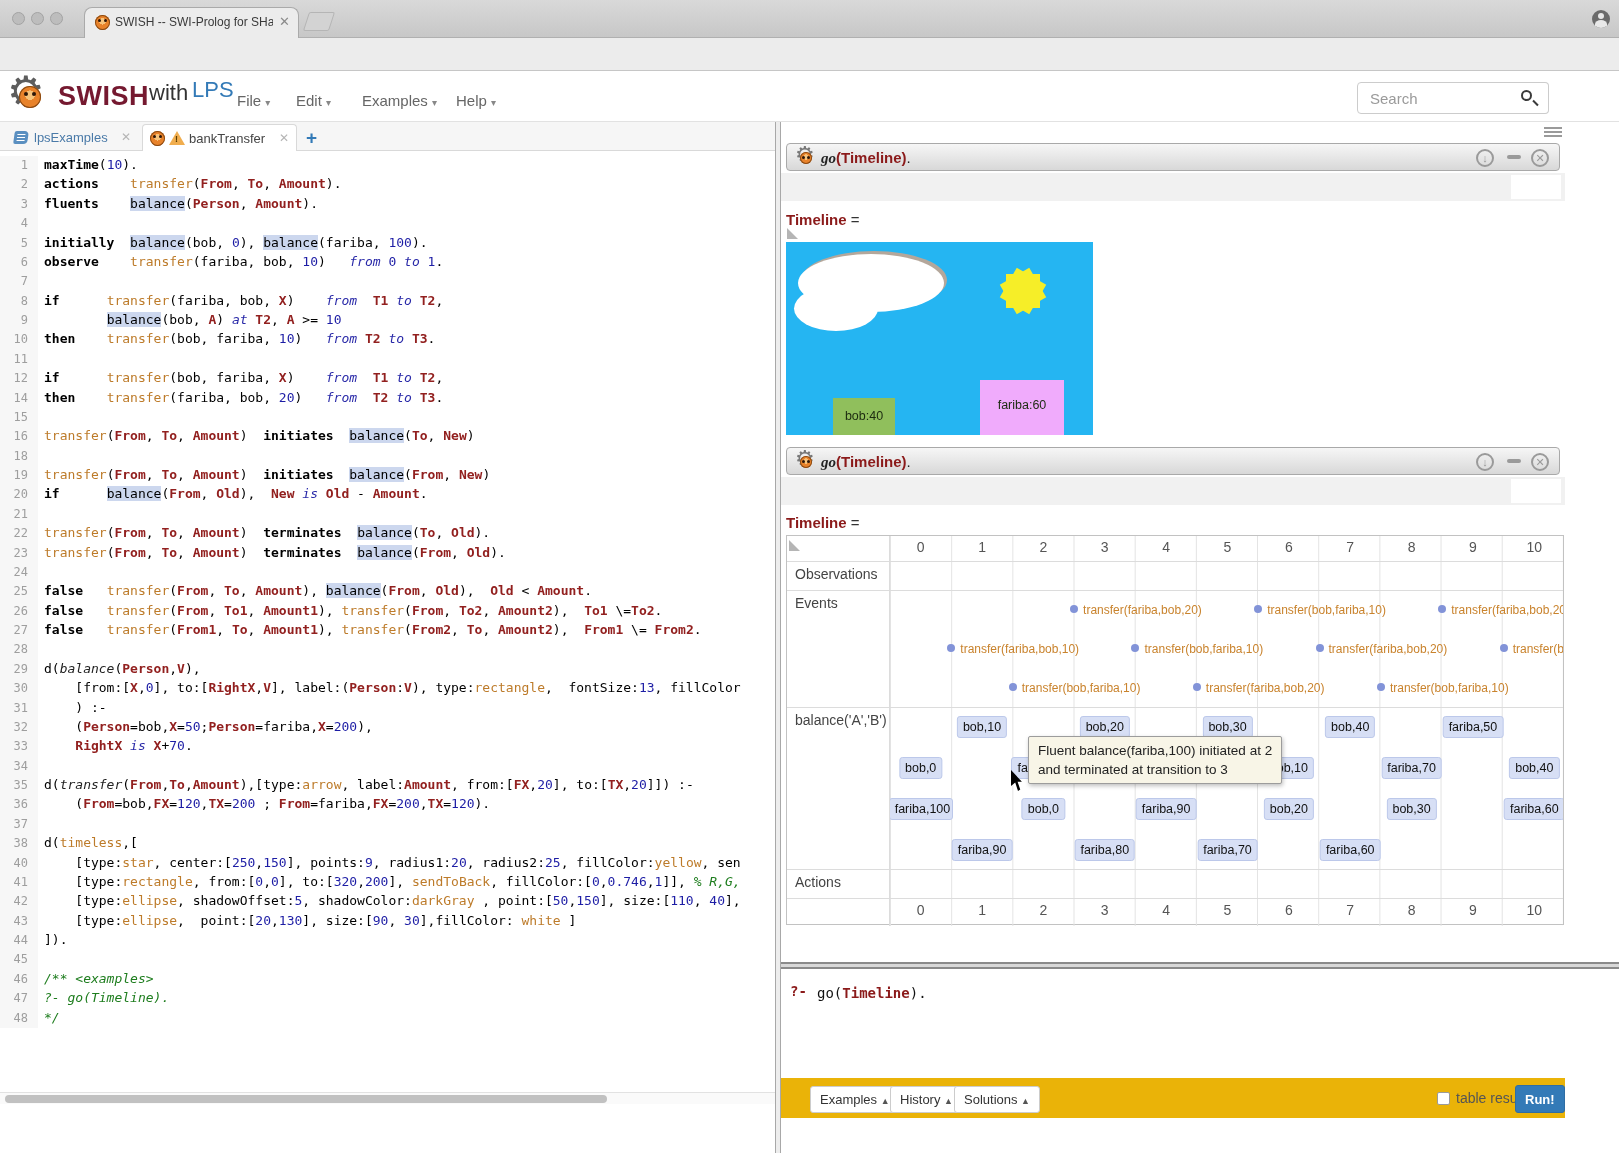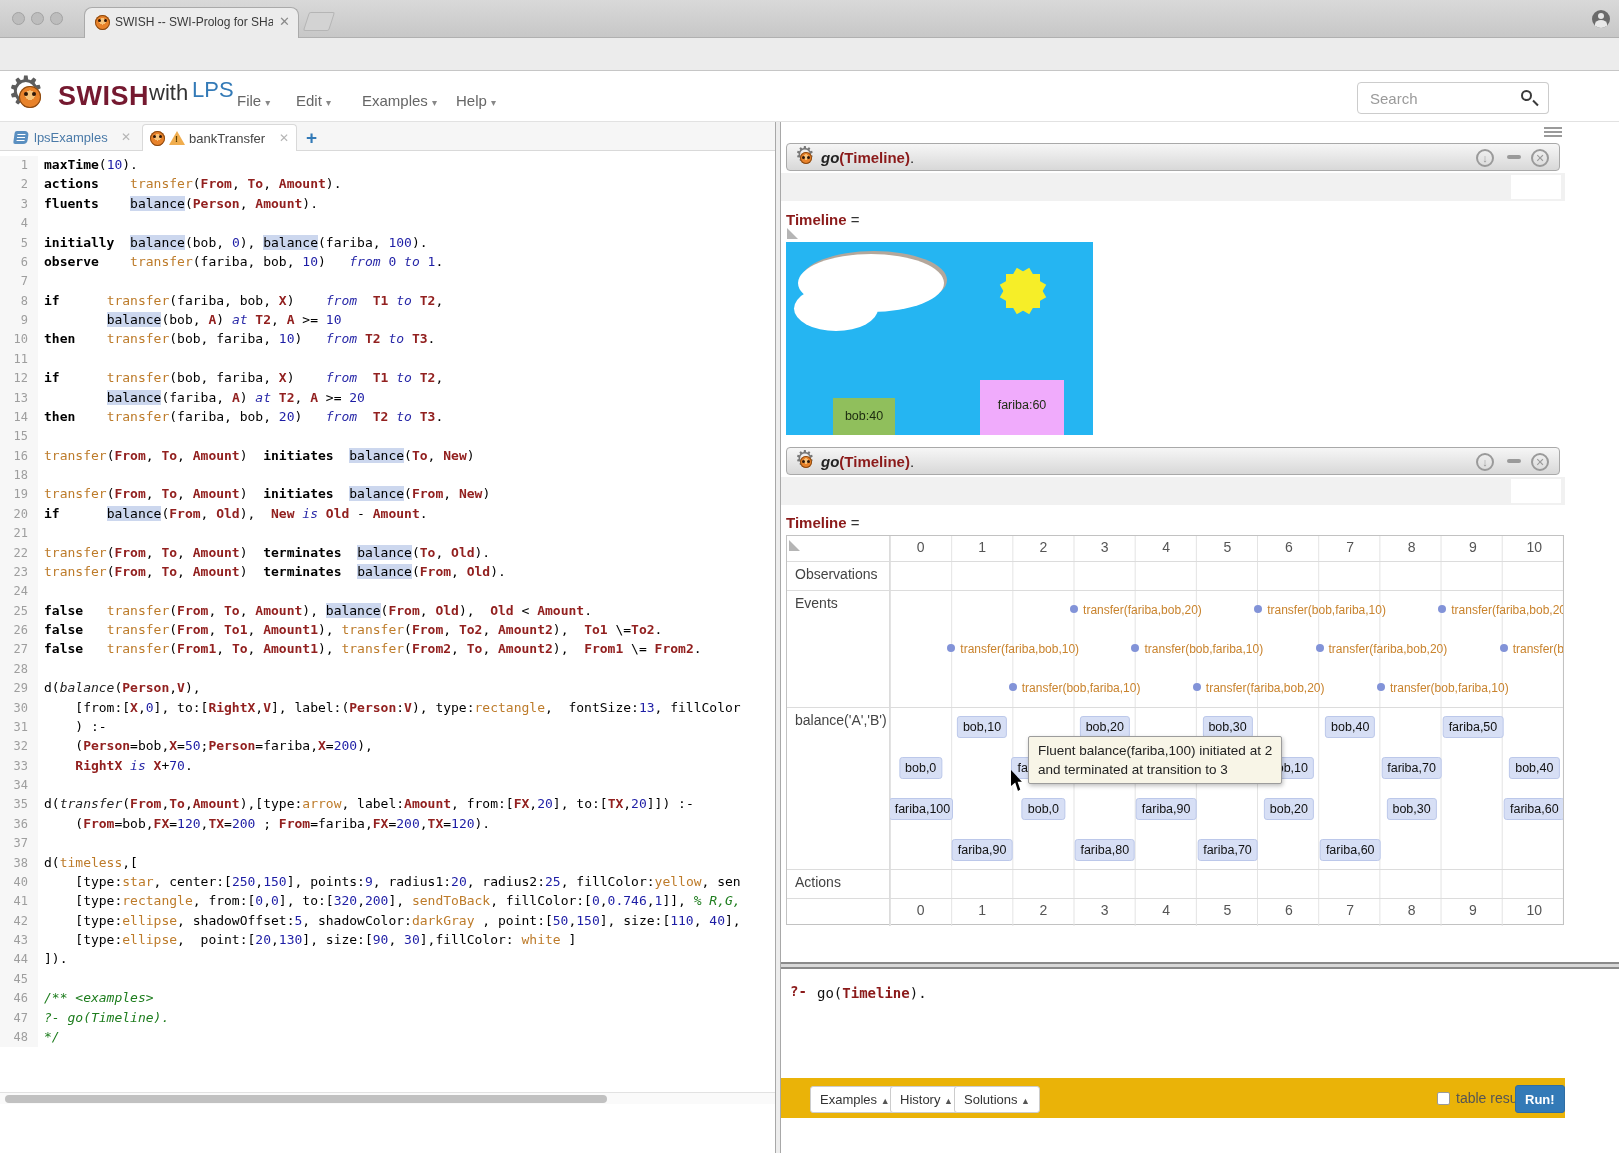--- a/index.html
+++ b/index.html
@@ -120,21 +120,21 @@
   
   #hamburger-icon { position:absolute; left:1544px; top:127px; width:18px; height:13px; }
   #hamburger-icon i { display:block; height:2px; margin-bottom:2px; background:#9a9a9a; }
   .panel-header { position:absolute; left:786px; width:774px; height:28px;
     background:linear-gradient(#f6f6f6,#d8d8d8); border:1px solid #a9a9a9; border-radius:4px; }
   .panel-header .owlgear { position:absolute; left:8px; top:2px; width:22px; height:22px; }
   .owlgear .gear { position:absolute; left:0; top:-4px; font-size:22px; color:#777; }
   .owlgear .owl { position:absolute; left:5px; top:6px; width:12px; height:12px; }
   .owlgear .owl::before{left:2px;} .owlgear .owl::after{right:2px;}
   .panel-title { position:absolute; left:34px; top:5px; font-size:15px; }
-  .panel-title .fn { font-weight:bold; font-style:italic; color:#222; }
+  .panel-title .fn { font-weight:bold; font-style:italic; color:#222;font-family:Liberation Serif, serif; }
   .panel-title .arg { font-weight:bold; color:#8b1a1a; }
   .panel-title .dot { color:#222; }
   .ph-icons { position:absolute; right:10px; top:4px; }
   .circ-icon { display:inline-block; width:18px; height:18px; border:2px solid #9a9a9a; border-radius:50%;
     color:#9a9a9a; font-size:11px; line-height:15px; text-align:center; vertical-align:middle; }
   .min-icon { display:inline-block; width:14px; height:4px; background:#9a9a9a; border-radius:2px;
     margin:0 6px 2px 8px; vertical-align:middle; }
   .panel-strip { position:absolute; left:781px; width:784px; height:28px; background:#f1f1f1; }
   .panel-strip .wbox { position:absolute; right:4px; top:2px; width:50px; height:24px; background:#fff; }
   .result-label { position:absolute; left:786px; font-size:15px; font-weight:bold; }
@@ -270,21 +270,20 @@
         <div class="cm-line"><span class="cm-gutter">3</span><span class="cm-code"><span class="cm-kw">fluents</span>    <span class="cm-balance">balance</span>(<span class="cm-var">Person</span>, <span class="cm-var">Amount</span>).</span></div>
         <div class="cm-line"><span class="cm-gutter">4</span><span class="cm-code"></span></div>
         <div class="cm-line"><span class="cm-gutter">5</span><span class="cm-code"><span class="cm-kw">initially</span>  <span class="cm-balance">balance</span>(bob, <span class="cm-num">0</span>), <span class="cm-balance">balance</span>(fariba, <span class="cm-num">100</span>).</span></div>
         <div class="cm-line"><span class="cm-gutter">6</span><span class="cm-code"><span class="cm-kw">observe</span>    <span class="cm-atom">transfer</span>(fariba, bob, <span class="cm-num">10</span>)   <span class="cm-ctrl">from</span> <span class="cm-num">0</span> <span class="cm-ctrl">to</span> <span class="cm-num">1</span>.</span></div>
         <div class="cm-line"><span class="cm-gutter">7</span><span class="cm-code"></span></div>
         <div class="cm-line"><span class="cm-gutter">8</span><span class="cm-code"><span class="cm-kw">if</span>      <span class="cm-atom">transfer</span>(fariba, bob, <span class="cm-var">X</span>)    <span class="cm-ctrl">from</span>  <span class="cm-var">T1</span> <span class="cm-ctrl">to</span> <span class="cm-var">T2</span>,</span></div>
         <div class="cm-line"><span class="cm-gutter">9</span><span class="cm-code">        <span class="cm-balance">balance</span>(bob, <span class="cm-var">A</span>) <span class="cm-ctrl">at</span> <span class="cm-var">T2</span>, <span class="cm-var">A</span> &gt;= <span class="cm-num">10</span></span></div>
         <div class="cm-line"><span class="cm-gutter">10</span><span class="cm-code"><span class="cm-kw">then</span>    <span class="cm-atom">transfer</span>(bob, fariba, <span class="cm-num">10</span>)   <span class="cm-ctrl">from</span> <span class="cm-var">T2</span> <span class="cm-ctrl">to</span> <span class="cm-var">T3</span>.</span></div>
         <div class="cm-line"><span class="cm-gutter">11</span><span class="cm-code"></span></div>
         <div class="cm-line"><span class="cm-gutter">12</span><span class="cm-code"><span class="cm-kw">if</span>      <span class="cm-atom">transfer</span>(bob, fariba, <span class="cm-var">X</span>)    <span class="cm-ctrl">from</span>  <span class="cm-var">T1</span> <span class="cm-ctrl">to</span> <span class="cm-var">T2</span>,</span></div>
-        <div class="cm-line"><span class="cm-gutter">13</span><span class="cm-code">        <span class="cm-balance">balance</span>(fariba, <span class="cm-var">A</span>) <span class="cm-ctrl">at</span> <span class="cm-var">T2</span>, <span class="cm-var">A</span> &gt;= <span class="cm-num">20</span></span></div>
         <div class="cm-line"><span class="cm-gutter">14</span><span class="cm-code"><span class="cm-kw">then</span>    <span class="cm-atom">transfer</span>(fariba, bob, <span class="cm-num">20</span>)   <span class="cm-ctrl">from</span>  <span class="cm-var">T2</span> <span class="cm-ctrl">to</span> <span class="cm-var">T3</span>.</span></div>
         <div class="cm-line"><span class="cm-gutter">15</span><span class="cm-code"></span></div>
         <div class="cm-line"><span class="cm-gutter">16</span><span class="cm-code"><span class="cm-atom">transfer</span>(<span class="cm-var">From</span>, <span class="cm-var">To</span>, <span class="cm-var">Amount</span>)  <span class="cm-kw">initiates</span>  <span class="cm-balance">balance</span>(<span class="cm-var">To</span>, <span class="cm-var">New</span>)</span></div>
         <div class="cm-line"><span class="cm-gutter">18</span><span class="cm-code"></span></div>
         <div class="cm-line"><span class="cm-gutter">19</span><span class="cm-code"><span class="cm-atom">transfer</span>(<span class="cm-var">From</span>, <span class="cm-var">To</span>, <span class="cm-var">Amount</span>)  <span class="cm-kw">initiates</span>  <span class="cm-balance">balance</span>(<span class="cm-var">From</span>, <span class="cm-var">New</span>)</span></div>
         <div class="cm-line"><span class="cm-gutter">20</span><span class="cm-code"><span class="cm-kw">if</span>      <span class="cm-balance">balance</span>(<span class="cm-var">From</span>, <span class="cm-var">Old</span>),  <span class="cm-var">New</span> <span class="cm-ctrl">is</span> <span class="cm-var">Old</span> - <span class="cm-var">Amount</span>.</span></div>
         <div class="cm-line"><span class="cm-gutter">21</span><span class="cm-code"></span></div>
         <div class="cm-line"><span class="cm-gutter">22</span><span class="cm-code"><span class="cm-atom">transfer</span>(<span class="cm-var">From</span>, <span class="cm-var">To</span>, <span class="cm-var">Amount</span>)  <span class="cm-kw">terminates</span>  <span class="cm-balance">balance</span>(<span class="cm-var">To</span>, <span class="cm-var">Old</span>).</span></div>
         <div class="cm-line"><span class="cm-gutter">23</span><span class="cm-code"><span class="cm-atom">transfer</span>(<span class="cm-var">From</span>, <span class="cm-var">To</span>, <span class="cm-var">Amount</span>)  <span class="cm-kw">terminates</span>  <span class="cm-balance">balance</span>(<span class="cm-var">From</span>, <span class="cm-var">Old</span>).</span></div>
         <div class="cm-line"><span class="cm-gutter">24</span><span class="cm-code"></span></div>

